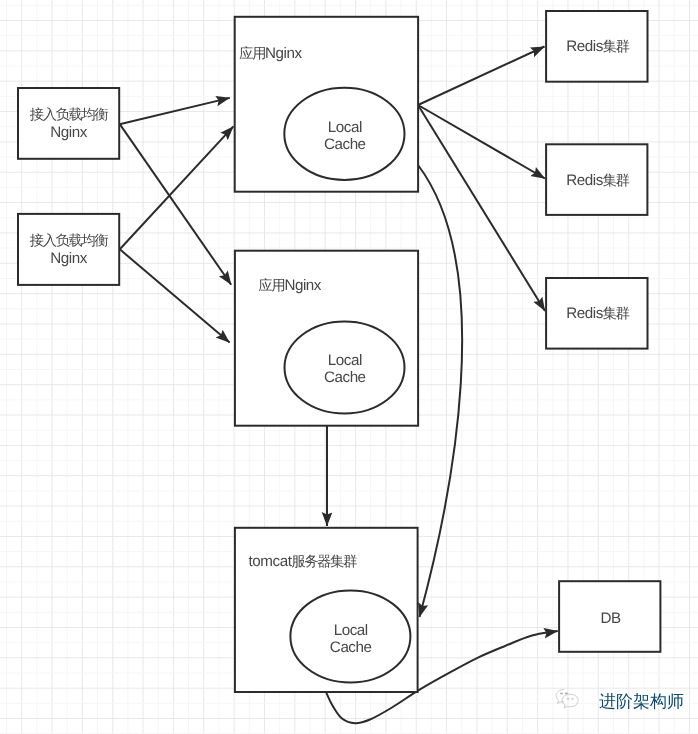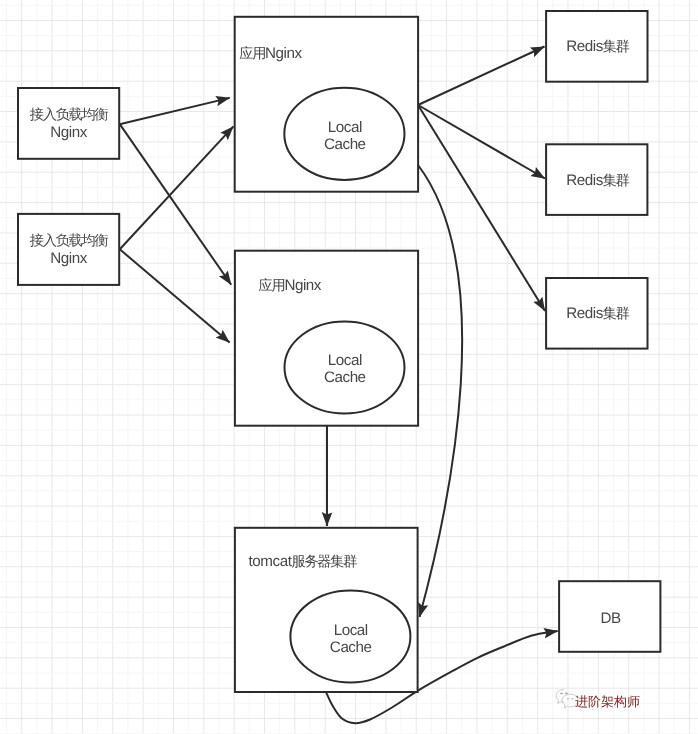--- a/index.html
+++ b/index.html
@@ -3,21 +3,21 @@
 <meta charset="utf-8">
 <title>架构图</title>
 <style>
   html,body{margin:0;padding:0;}
   body{width:698px;height:734px;overflow:hidden;background:#ffffff;
        font-family:"Liberation Sans","DejaVu Sans",sans-serif;}
   #canvas{position:relative;width:698px;height:734px;}
   .grid{position:absolute;left:0;top:0;width:698px;height:734px;}
   .watermark{position:absolute;left:555px;top:686px;width:125px;height:30px;}
   .wm-icon{position:absolute;left:0px;top:2px;}
-  .wm-text{position:absolute;left:20px;top:4px;font-size:13px;color:#7f1d1d;
+  .wm-text{position:absolute;left:44px;top:4px;font-size:17px;color:#0c4a6e;
     letter-spacing:0.0px;line-height:23px;white-space:nowrap;
     font-family:"Liberation Sans",sans-serif;}
   svg{position:absolute;left:0;top:0;}
   .node-text{font-size:15.2px;fill:#474747;letter-spacing:-0.45px;}
   .cjk{font-size:14.2px;letter-spacing:-1.25px;}
   svg text{-webkit-font-smoothing:antialiased;text-rendering:geometricPrecision;}
 </style>
 </head>
 <body>
 

